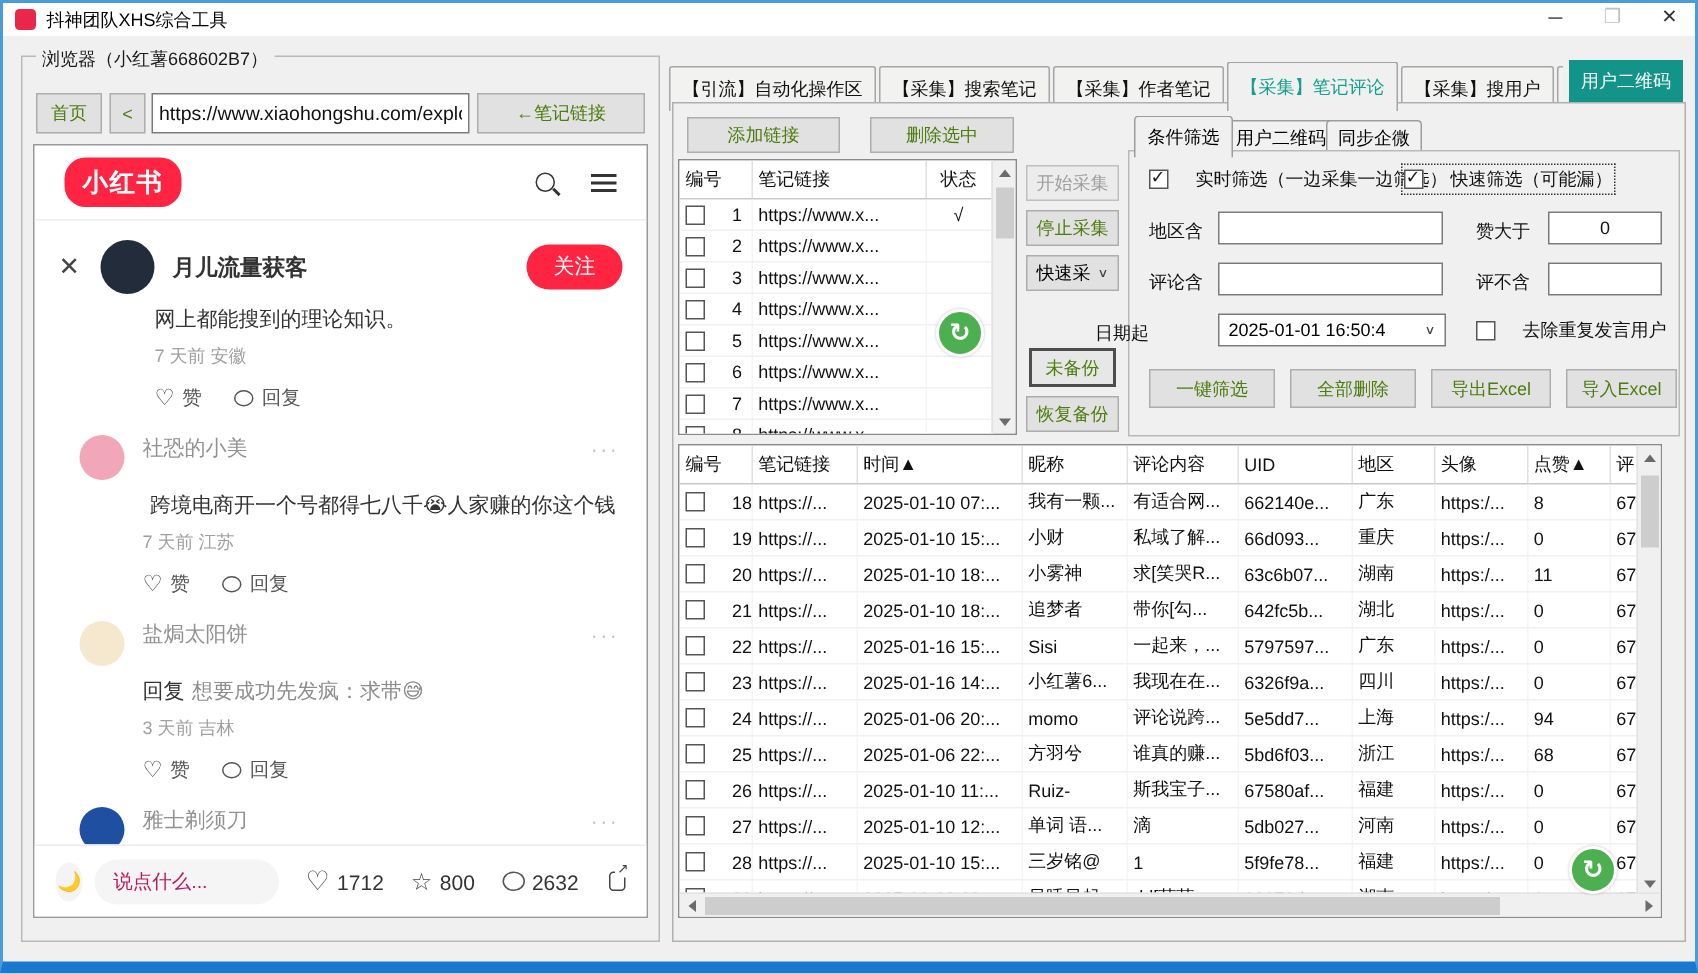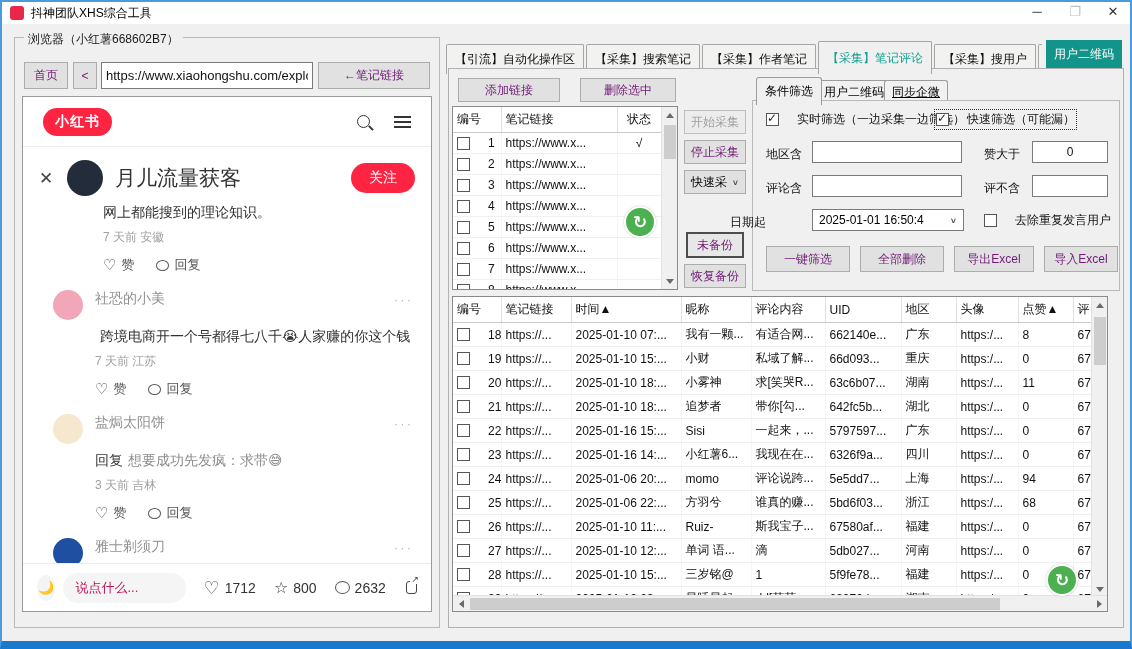--- a/index.html
+++ b/index.html
@@ -15,21 +15,21 @@
   .app-title { font-size:12px; color:#000; }
   .win-controls { position:absolute; right:0; top:0; height:22px; display:flex; }
   .win-btn { width:38px; height:22px; display:flex; align-items:center; justify-content:center; font-size:13px; color:#333; }
   .win-btn.dim { color:#c0c0c0; }
 
   
   .gb { position:absolute; border:1px solid #b9b9b9; }
   .gb-label { position:absolute; background:#f0f0f0; padding:0 4px; font-size:12px; color:#1a1a1a; white-space:nowrap; }
 
   
-  .btn { background:#e1e1e1; border:1px solid #adadad; font-size:12px; color:#701a75; display:flex; align-items:center; justify-content:center; white-space:nowrap; cursor:default; }
+  .btn { background:#e1e1e1; border:1px solid #adadad; font-size:12px; color:#4d7c0f; display:flex; align-items:center; justify-content:center; white-space:nowrap; cursor:default; }
   .btn.disabled { color:#9e9e9e; background:#ececec; border-color:#bfbfbf;text-align:right; }
   .btn.default { border:2px solid #4d4d4d; background:#e7e7e7; }
   .tinput { background:#fff; border:1px solid #7a7a7a; font-size:12px; padding:0 4px; color:#111; }
   .combo { background:#e1e1e1; border:1px solid #adadad; font-size:12px; display:flex; align-items:center; padding:0 6px; justify-content:space-between; }
   .combo.white { background:#fff; border-color:#7a7a7a; }
   .chev { font-size:10px; color:#444; transform:scaleY(.8); }
 
   
   .cb { display:inline-block; width:13px; height:13px; background:#fff; border:1px solid #555; position:relative; vertical-align:-2px; flex:none; }
   .cb.checked:after { content:"✓"; position:absolute; left:0px; top:-3px; font-size:12px; font-weight:bold; color:#1a1a1a; }
@@ -61,31 +61,31 @@
   .tri.right{ border-top:4px solid transparent; border-bottom:4px solid transparent; border-left:5px solid #6b6b6b; }
   .sb-thumb-v { position:absolute; left:2px; width:12px; background:#cdcdcd; }
   .sb-thumb-h { position:absolute; top:2px; height:12px; background:#cdcdcd; }
 
   
   .spinner { position:absolute; width:32px; height:32px; border-radius:50%; background:#4caf50; border:2px solid #fff; color:#fff; font-size:17px; font-weight:bold; display:flex; align-items:center; justify-content:center; z-index:10; box-shadow:0 0 2px rgba(0,0,0,.25); }
 
   
   .browser-box { position:absolute; left:22px; top:96px; width:410px; height:516px; background:#fff; border:1px solid #9a9a9a; overflow:hidden; }
   .xhs-header { height:50px; border-bottom:1px solid #ededed; display:flex; align-items:center; padding:0 20px; }
-  .xhs-logo { background:#ff2442; color:#fff; border-radius:14px; font-size:14px; font-weight:bold; padding:5px 12px; letter-spacing:1px; }
+  .xhs-logo { background:#ff2442; color:#fff; border-radius:14px; font-size:17px; font-weight:bold; padding:5px 12px; letter-spacing:1px; }
   .icon-search { width:13px; height:13px; border:1.8px solid #333; border-radius:50%; position:relative; }
   .icon-search:after { content:""; position:absolute; width:6px; height:1.8px; background:#333; transform:rotate(45deg); right:-5px; bottom:-2px; }
   .icon-burger { width:17px; height:12px; border-top:2px solid #333; border-bottom:2px solid #333; position:relative; }
   .icon-burger:after { content:""; position:absolute; left:0; right:0; top:3px; height:2px; background:#333; }
   .comments { position:absolute; top:51px; bottom:48px; left:0; right:0; padding:12px 16px 0; overflow:hidden; }
   .main-head { display:flex; align-items:center; }
   .icon-close-x { font-size:17px; color:#444; width:16px; margin-right:12px; }
   .avatar { border-radius:50%; flex:none; }
   .main-avatar { width:36px; height:36px; background:#232c3a; }
-  .main-name { font-size:21px; color:#333; margin-left:12px; }
+  .main-name { font-size:15px; color:#333; margin-left:12px;font-weight:bold; }
   .follow-pill { margin-left:auto; background:#ff2442; color:#fff; font-size:14px; border-radius:16px; width:64px; height:30px; display:flex; align-items:center; justify-content:center; }
   .main-body { margin-left:64px; margin-top:8px; }
   .c-text { font-size:14px; color:#333; }
   .c-meta { font-size:12px; color:#a0a0a0; margin-top:7px; }
   .c-actions { display:flex; align-items:center; gap:6px; margin-top:10px; font-size:13px; color:#555; }
   .c-actions .grp { display:flex; align-items:center; gap:5px; margin-right:16px; }
   .heart { font-size:15px; color:#444; }
   .bubble-icon { width:13px; height:11px; border:1.4px solid #555; border-radius:50% 50% 50% 50%; }
   .comment { position:relative; margin:16px 0 0 14px; padding-left:42px; min-height:30px; }
   .comment .avatar { position:absolute; left:0; top:0; width:30px; height:30px; }
@@ -369,21 +369,21 @@
 <div class="btn abs" style="left:684px; top:140px; width:62px; height:24px;">停止采集</div>
 <div class="combo abs" style="left:684px; top:170px; width:62px; height:24px;">
   <span>快速采</span>
     <span class="chev">∨</span>
 </div>
 <div class="btn abs default" style="left:686px; top:232px; width:58px; height:26px;">未备份</div>
 <div class="btn abs" style="left:684px; top:264px; width:62px; height:24px;">恢复备份</div>
 
 <div class="sub-tab active" style="left:756px; top:77px;">条件筛选</div>
 <div class="sub-tab" style="left:816px; top:80px;">用户二维码</div>
-<div class="sub-tab" style="left:884px; top:80px;text-decoration:underline;">同步企微</div>
+<div class="sub-tab" style="left:884px; top:80px;">同步企微</div>
 
 <div class="gb" style="left:752px; top:100px; width:368px; height:191px; background:#f0f0f0;"></div>
 
 <div class="cb-row abs" style="left:766px; top:111px;">
   <span class="cb checked"></span>
     <span>实时筛选（一边采集一边筛选）</span>
 </div>
 <div class="cb-row abs focus-dotted" style="left:936px; top:111px;justify-content:flex-end;">
   <span class="cb checked"></span>
     <span>快速筛选（可能漏）</span>

